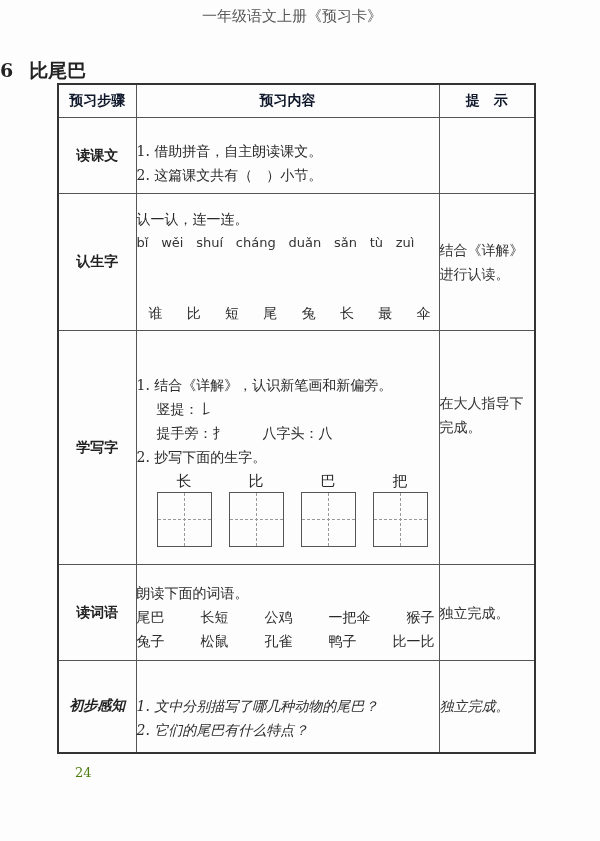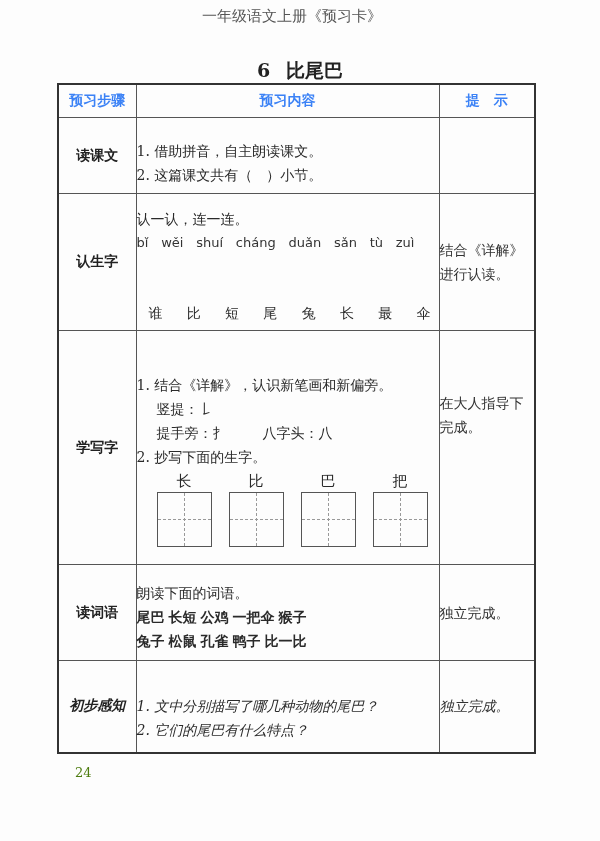--- a/index.html
+++ b/index.html
@@ -1,37 +1,37 @@
 <!DOCTYPE html>
 <html><head>
 <meta charset="utf-8">
 <style>
   html, body { margin:0; padding:0; background:#fdfdfd; }
   body { width:600px; height:841px; position:relative; overflow:hidden; font-family:"DejaVu Serif", serif; color:#2a2a2a; }
   .running-head { position:absolute; top:7px; left:0; width:584px; text-align:center; font-size:15px; color:#555; }
-  .lesson-title { position:absolute; top:58px; left:0; width:600px; text-align:center; font-size:19px; font-weight:bold; font-family:"DejaVu Sans", sans-serif; color:#222; }
+  .lesson-title { position:absolute; top:58px; left:0; width:600px; text-align:left; font-size:19px; font-weight:bold; font-family:"DejaVu Sans", sans-serif; color:#222; }
   .lesson-title .num { margin-right:16px; font-family:"DejaVu Serif", serif; }
   table.card { position:absolute; top:83px; left:57px; width:477px; border-collapse:collapse; border:2px solid #333; table-layout:fixed; }
   table.card td, table.card th { border:1px solid #555; vertical-align:middle; padding:0; }
   col.c1 { width:78px; } col.c2 { width:303px; } col.c3 { width:96px; }
-  th { height:32px; font-family:"DejaVu Sans", sans-serif; font-weight:bold; font-size:14px; color:#3b82f6; }
+  th { height:32px; font-family:"DejaVu Sans", sans-serif; font-weight:bold; font-size:14px; color:#0f172a; }
   td.step { text-align:center; font-family:"DejaVu Sans", sans-serif; font-weight:bold; font-size:14px; color:#222;margin-left:48px; }
   td.content { padding-left:6px; font-size:14px; line-height:24px; vertical-align:top; }
   td.hint { font-size:14px; line-height:24px; padding-left:6px; color:#333;margin-left:20px; }
   .r1 { height:76px; } .r2 { height:137px; } .r3 { height:234px; } .r4 { height:96px; } .r5 { height:92px;font-style:italic; }
   .pinyin { display:flex; justify-content:space-between; padding-right:24px; font-family:"DejaVu Sans", sans-serif; font-size:13px; color:#333; }
   .hanzi-row { display:flex; justify-content:space-between; padding:0 8px 0 12px; margin-top:46px; font-size:14px; }
   .indent { padding-left:20px; }
   .grids { display:flex; gap:17px; padding-left:20px; margin-top:2px; }
   .grid-wrap { width:55px; text-align:center; }
   .grid-char { font-size:15px; line-height:20px; display:block; }
   .tianzi { width:53px; height:53px; border:1px solid #555; position:relative; margin-top:1px; }
   .tianzi::before { content:""; position:absolute; left:50%; top:0; bottom:0; border-left:1px dashed #999; }
   .tianzi::after { content:""; position:absolute; top:50%; left:0; right:0; border-top:1px dashed #999; }
-  .words { display:flex; gap:4px;font-weight:bold; }
+  .words { display:flex; gap:36px; }
   .page-num { position:absolute; top:765px; left:75px; font-size:13px; color:#4d7c0f; }
 </style>
 </head>
 <body>
 
 <div class="running-head">一年级语文上册《预习卡》</div>
 
 <div class="lesson-title">
   <span class="num">6</span><span>比尾巴</span>
 </div>

